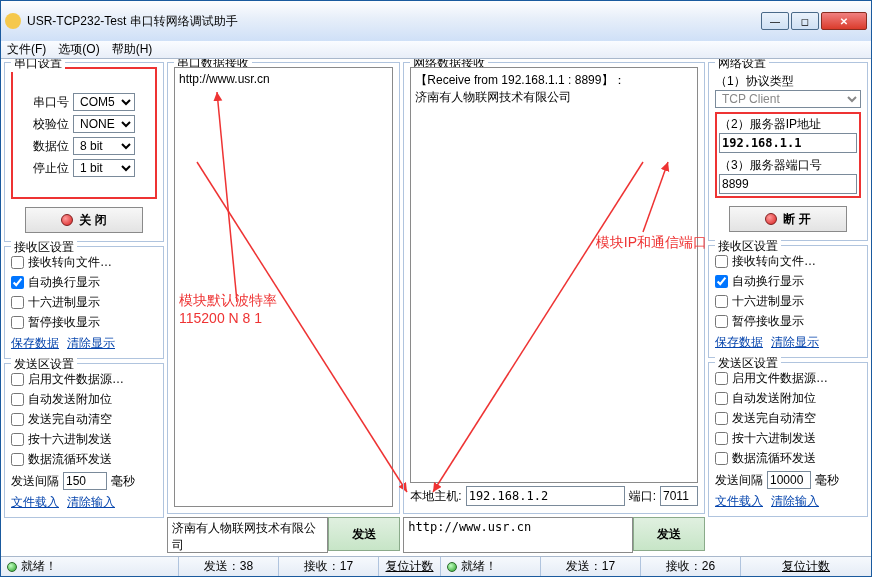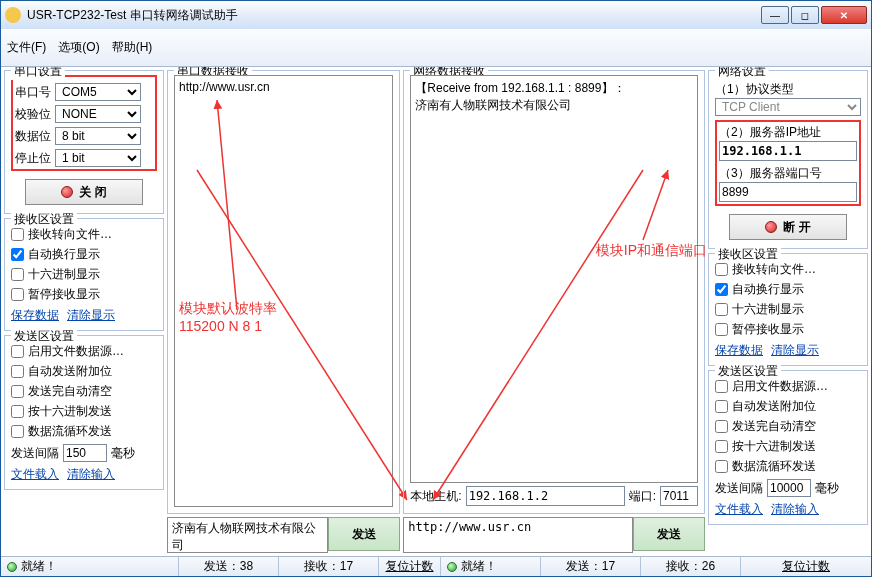--- a/index.html
+++ b/index.html
@@ -1,24 +1,24 @@
 <!DOCTYPE html>
 <html><head>
 <meta charset="utf-8">
 <style>
 * { box-sizing: border-box; margin: 0; padding: 0; font-family: "Microsoft YaHei", SimSun, sans-serif; font-size: 12px; }
 body { background: #fff; }
 .window { width: 872px; height: 577px; border: 1px solid #1a5a9e; background: #fff; display: flex; flex-direction: column; }
-.titlebar { height: 28px; background: linear-gradient(#fdfdfe,#e6eef9 45%,#cfe0f7); display: flex; align-items: center; padding: 0 4px; }
+.titlebar { height: 40px; background: linear-gradient(#fdfdfe,#e6eef9 45%,#cfe0f7); display: flex; align-items: center; padding: 0 4px; }
 .titlebar .icon { width:16px; height:16px; background:#f5c84c; border-radius:50%; margin-right:6px; }
 .titlebar .title { flex:1; color:#000; }
 .winbtns { display:flex; gap:2px; }
 .winbtn { width:28px; height:18px; border:1px solid #4a6a8a; background:linear-gradient(#eaf2fb,#cfe0f4); border-radius:2px; display:flex; align-items:center; justify-content:center; font-size:10px; }
 .winbtn.close { width:46px; background:linear-gradient(#f08080,#da3b2b); color:#fff; border-color:#8a2c20; font-weight:bold; }
-.menubar { height:38px; background:linear-gradient(#fafcff,#e8eef8); border-bottom:1px solid #a9b8cc; display:flex; align-items:center; padding:0 6px; gap:12px; }
+.menubar { height:18px; background:linear-gradient(#fafcff,#e8eef8); border-bottom:1px solid #a9b8cc; display:flex; align-items:center; padding:0 6px; gap:12px; }
 .menubar span { color:#000; }
 .content { flex:1; display:flex; gap:3px; padding:3px; background:#fff; overflow:hidden; }
 .col-left, .col-right { width:160px; display:flex; flex-direction:column; gap:4px; }
 .col-mid { flex:1; display:flex; gap:3px; }
 .col-mid-half { flex:1; display:flex; flex-direction:column; gap:3px; position:relative; }
 
 .fieldset { border:1px solid #b0c4de; padding:4px 6px 6px; position:relative; }
 .fieldset > .legend { position:absolute; top:-8px; left:6px; background:#fff; padding:0 3px; color:#000; }
 
 .row { display:flex; align-items:center; gap:4px; margin-top:4px; }
@@ -69,21 +69,21 @@
     <span>文件(F)</span>
     <span>选项(O)</span>
     <span>帮助(H)</span>
   </div>
 
   <div class="content">
 
     <div class="col-left">
       <div class="fieldset">
         <div class="legend">串口设置</div>
-        <div class="red-box" style="padding:2px;">
+        <div class="red-box" style="padding:20px;">
           <div class="row">
               <span class="lbl">串口号</span>
               <select><option>COM5</option></select>
             </div>
           <div class="row">
               <span class="lbl">校验位</span>
               <select><option>NONE</option></select>
             </div>
           <div class="row">
               <span class="lbl">数据位</span>

